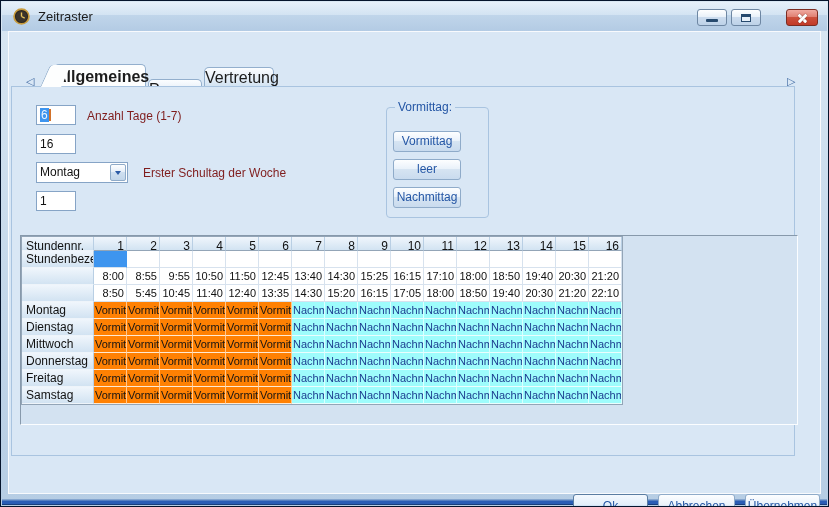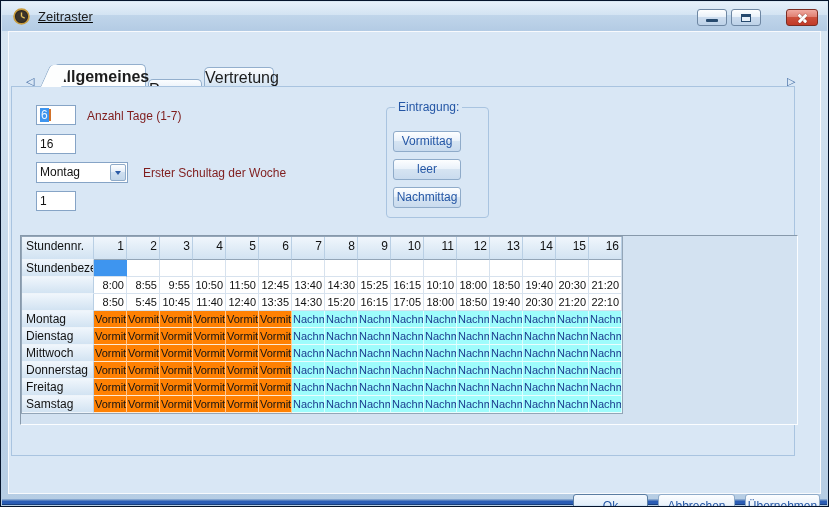--- a/index.html
+++ b/index.html
@@ -6,21 +6,21 @@
   *{box-sizing:border-box;font-family:"Liberation Sans",sans-serif;}
   #window{
     position:relative;width:829px;height:507px;
     background:linear-gradient(180deg,#d9e7f3 0%,#c3d7ea 60%,#b6cde4 100%);
     border:1px solid #05142c;overflow:hidden;
   }
   
   #titlebar{
     position:absolute;left:1px;top:1px;right:1px;height:29px;
     background:linear-gradient(180deg,#e6f0fa 0%,#d3e3f2 45%,#c0d5ea 46%,#b3cbe4 100%);
-    display:flex;align-items:center;padding-left:11px;text-decoration:underline;
+    display:flex;align-items:center;padding-left:11px;
   }
   #title-text{font-size:13px;color:#1c1c1c;margin-left:8px;}
   .win-btn{
     position:absolute;top:7px;width:30px;height:17px;border:1px solid #6e87a3;border-radius:3px;
     background:linear-gradient(180deg,#ffffff 0%,#e9f1f9 45%,#ccdcee 50%,#bdd2e8 100%);
     display:flex;align-items:center;justify-content:center;
   }
   #btn-min{right:100px}#btn-max{right:66px}
   #btn-close{
     right:9px;width:32px;border-color:#7c2c22;
@@ -99,21 +99,21 @@
   #gbtn-vormittag{top:23px;} #gbtn-leer{top:51px;} #gbtn-nachmittag{top:79px;}
   
   #gridpanel{
     position:absolute;left:8px;top:148px;width:778px;height:190px;
     background:#d3e2f1;
     border-top:1px solid #8799ab;border-left:1px solid #8799ab;
     border-bottom:1px solid #fbfdff;border-right:1px solid #fbfdff;
   }
   #grid{position:absolute;left:1px;top:1px;outline:1px solid #93a5b7;background:#fff;width:600px;}
   .g-row{display:flex;height:17px;}
-  .g-row.head{height:23px;}
+  .g-row.head{height:14px;}
   .g-cell{flex:0 0 33px;width:33px;overflow:hidden;white-space:nowrap;font-size:11px;color:#111;
     border-right:1px solid #d7e2ee;border-bottom:1px solid #d7e2ee;background:#fff;
     padding:1px 2px 0 1px;line-height:15px;}
   .g-rowhead{flex:0 0 72px;width:72px;overflow:hidden;white-space:nowrap;font-size:12px;color:#111;
     background:linear-gradient(180deg,#f0f6fc 0%,#d2e3f2 100%);
     border-right:1px solid #b9cfe4;border-bottom:1px solid #eef4fa;padding:1px 2px 0 4px;line-height:15px;}
   .head .g-rowhead{line-height:17px;}
   .head .g-cell{background:linear-gradient(180deg,#f0f6fc 0%,#d2e3f2 100%);
     border-right:1px solid #b9cfe4;border-bottom:1px solid #93a5b7;
     text-align:right;font-size:12px;line-height:17px;}
@@ -182,21 +182,21 @@
         <span>Montag</span>
         <span id="combo-btn">
             <i></i>
           </span>
       </div>
       <span class="flabel" id="lbl-combo">Erster Schultag der Woche</span>
 
       <div class="field" id="fld-stnr"><span>1</span></div>
 
       <div id="groupbox">
-        <span id="group-title">Eintragung:</span>
+        <span id="group-title">Vormittag:</span>
         <div class="gbtn" id="gbtn-vormittag">Vormittag</div>
         <div class="gbtn" id="gbtn-leer">leer</div>
         <div class="gbtn" id="gbtn-nachmittag">Nachmittag</div>
       </div>
 
       <div id="gridpanel">
         <div id="grid">
             <div class="g-row head">
               <div class="g-rowhead">Stundennr.</div>
               <div class="g-cell">1</div>
@@ -240,21 +240,21 @@
               <div class="g-cell g-time">8:00</div>
               <div class="g-cell g-time">8:55</div>
               <div class="g-cell g-time">9:55</div>
               <div class="g-cell g-time">10:50</div>
               <div class="g-cell g-time">11:50</div>
               <div class="g-cell g-time">12:45</div>
               <div class="g-cell g-time">13:40</div>
               <div class="g-cell g-time">14:30</div>
               <div class="g-cell g-time">15:25</div>
               <div class="g-cell g-time">16:15</div>
-              <div class="g-cell g-time">10:10</div>
+              <div class="g-cell g-time">17:10</div>
               <div class="g-cell g-time">18:00</div>
               <div class="g-cell g-time">18:50</div>
               <div class="g-cell g-time">19:40</div>
               <div class="g-cell g-time">20:30</div>
               <div class="g-cell g-time">21:20</div>
             </div>
             <div class="g-row">
               <div class="g-rowhead"></div>
               <div class="g-cell g-time">8:50</div>
               <div class="g-cell g-time">5:45</div>

